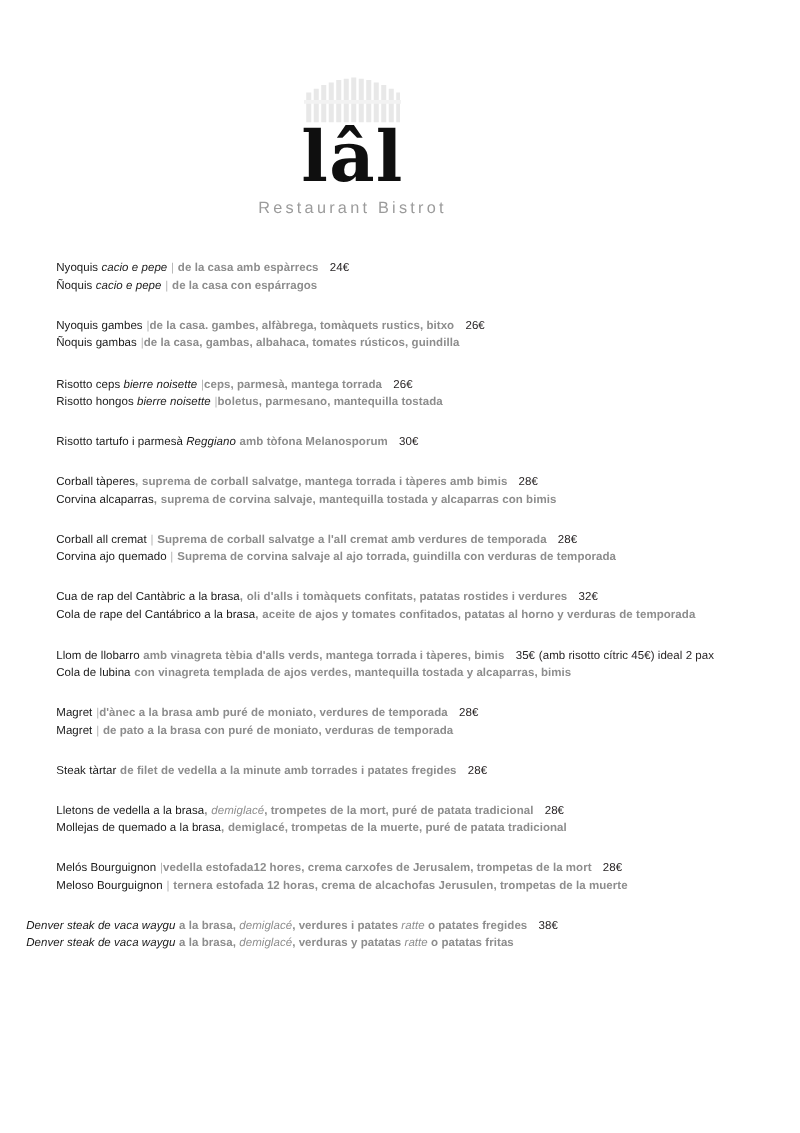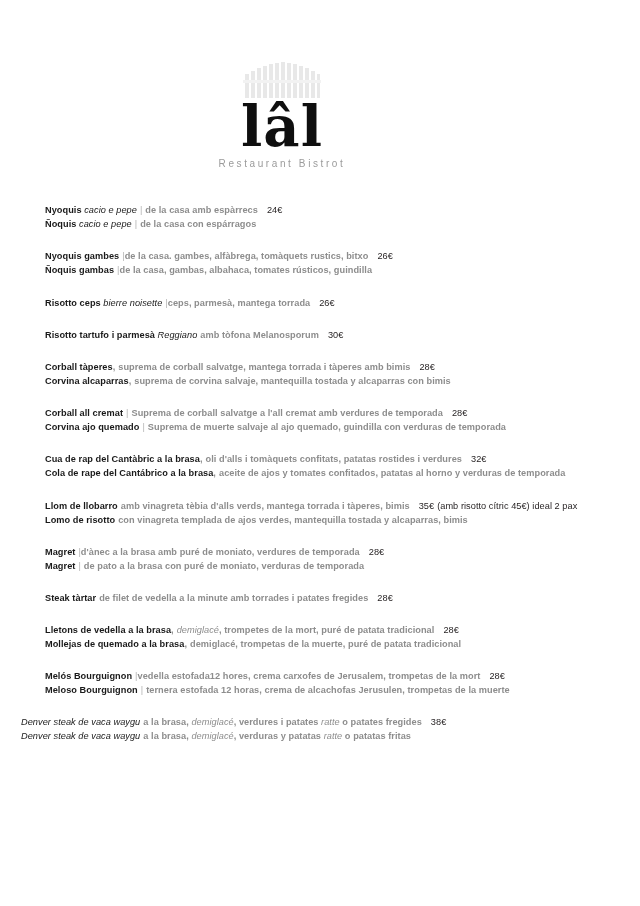--- a/index.html
+++ b/index.html
@@ -37,21 +37,21 @@
     font-family: "DejaVu Serif", serif;
     font-weight: 700;
     font-size: 56px;
     line-height: 0.95;
     letter-spacing: 1px;
     color: #0f0f0f;
     margin: 0;
   }
   .logo-tagline {
     font-family: "Liberation Sans", sans-serif;
-    font-size: 10px;
+    font-size: 13px;
     letter-spacing: 2.6px;
     color: #9b9b9b;
     margin-top: 5px;
   }
 
   
   .menu {
     margin-top: 34px;
     padding: 0 21px;
   }
@@ -61,21 +61,21 @@
   .line {
     font-size: 9.2px;
     line-height: 14px;
     white-space: nowrap;
     letter-spacing: 0.05px;
   }
   .line-ca { color: #231f20; }
   .line-es { color: #231f20; }
 
   .name {
-    font-weight: 700;
+    font-weight: 400;
     color: #1a1a1a;
     padding-left: 24px;
   }
   .name-it {
     font-weight: 400;
     font-style: italic;
     color: #1a1a1a;
   }
   .sep {
     color: #b3b3b3;
@@ -149,20 +149,23 @@
       </div>
       <div class="line line-es">
         <span class="name">Ñoquis gambas</span><span class="gap-sm"></span><span class="sep">|</span><span class="desc">de la casa, gambas, albahaca, tomates rústicos, guindilla</span>
       </div>
     </div>
 
     <div class="menu-item">
       <div class="line line-ca">
         <span class="name">Risotto ceps </span><span class="name-it">bierre noisette</span><span class="gap-sm"></span><span class="sep">|</span><span class="desc">ceps, parmesà, mantega torrada</span><span class="gap"></span><span class="price">26€</span>
       </div>
+      <div class="line line-es">
+        <span class="name">Risotto hongos </span><span class="name-it">bierre noisette</span><span class="gap-sm"></span><span class="sep">|</span><span class="desc">boletus, parmesano, mantequilla tostada</span>
+      </div>
     </div>
 
     <div class="menu-item">
       <div class="line line-ca">
         <span class="name">Risotto tartufo i parmesà </span><span class="name-it">Reggiano</span><span class="gap-sm"></span><span class="desc">amb tòfona Melanosporum</span><span class="gap"></span><span class="price">30€</span>
       </div>
     </div>
 
     <div class="menu-item">
       <div class="line line-ca">
@@ -171,39 +174,39 @@
       <div class="line line-es">
         <span class="name">Corvina alcaparras</span><span class="desc">,</span><span class="gap-sm"></span><span class="desc">suprema de corvina salvaje, mantequilla tostada y alcaparras con bimis</span>
       </div>
     </div>
 
     <div class="menu-item">
       <div class="line line-ca">
         <span class="name">Corball all cremat</span><span class="gap-sm"></span><span class="sep">|</span><span class="gap-sm"></span><span class="desc">Suprema de corball salvatge a l'all cremat amb verdures de temporada</span><span class="gap"></span><span class="price">28€</span>
       </div>
       <div class="line line-es">
-        <span class="name">Corvina ajo quemado</span><span class="gap-sm"></span><span class="sep">|</span><span class="gap-sm"></span><span class="desc">Suprema de muerte salvaje al ajo quemado, guindilla con verduras de temporada</span>
+        <span class="name">Corvina ajo quemado</span><span class="gap-sm"></span><span class="sep">|</span><span class="gap-sm"></span><span class="desc">Suprema de corvina salvaje al ajo torrada, guindilla con verduras de temporada</span>
       </div>
     </div>
 
     <div class="menu-item">
       <div class="line line-ca">
         <span class="name">Cua de rap del Cantàbric a la brasa</span><span class="desc">,</span><span class="gap-sm"></span><span class="desc">oli d'alls i tomàquets confitats, patatas rostides i verdures</span><span class="gap"></span><span class="price">32€</span>
       </div>
       <div class="line line-es">
         <span class="name">Cola de rape del Cantábrico a la brasa</span><span class="desc">,</span><span class="gap-sm"></span><span class="desc">aceite de ajos y tomates confitados, patatas al horno y verduras de temporada</span>
       </div>
     </div>
 
     <div class="menu-item">
       <div class="line line-ca">
         <span class="name">Llom de llobarro</span><span class="gap-sm"></span><span class="desc">amb vinagreta tèbia d'alls verds, mantega torrada i tàperes, bimis</span><span class="gap"></span><span class="price">35€</span><span class="gap-sm"></span><span class="price-note">(amb risotto cítric  45€) ideal 2 pax</span>
       </div>
       <div class="line line-es">
-        <span class="name">Lomo de risotto</span><span class="gap-sm"></span><span class="desc">con vinagreta templada de ajos verdes, mantequilla tostada y alcaparras, bimis</span>
+        <span class="name">Cola de lubina</span><span class="gap-sm"></span><span class="desc">con vinagreta templada de ajos verdes, mantequilla tostada y alcaparras, bimis</span>
       </div>
     </div>
 
     <div class="menu-item">
       <div class="line line-ca">
         <span class="name">Magret</span><span class="gap-sm"></span><span class="sep">|</span><span class="desc">d'ànec a la brasa amb puré de moniato, verdures de temporada</span><span class="gap"></span><span class="price">28€</span>
       </div>
       <div class="line line-es">
         <span class="name">Magret</span><span class="gap-sm"></span><span class="sep">|</span><span class="gap-sm"></span><span class="desc">de pato a la brasa con puré de moniato, verduras de temporada</span>
       </div>

